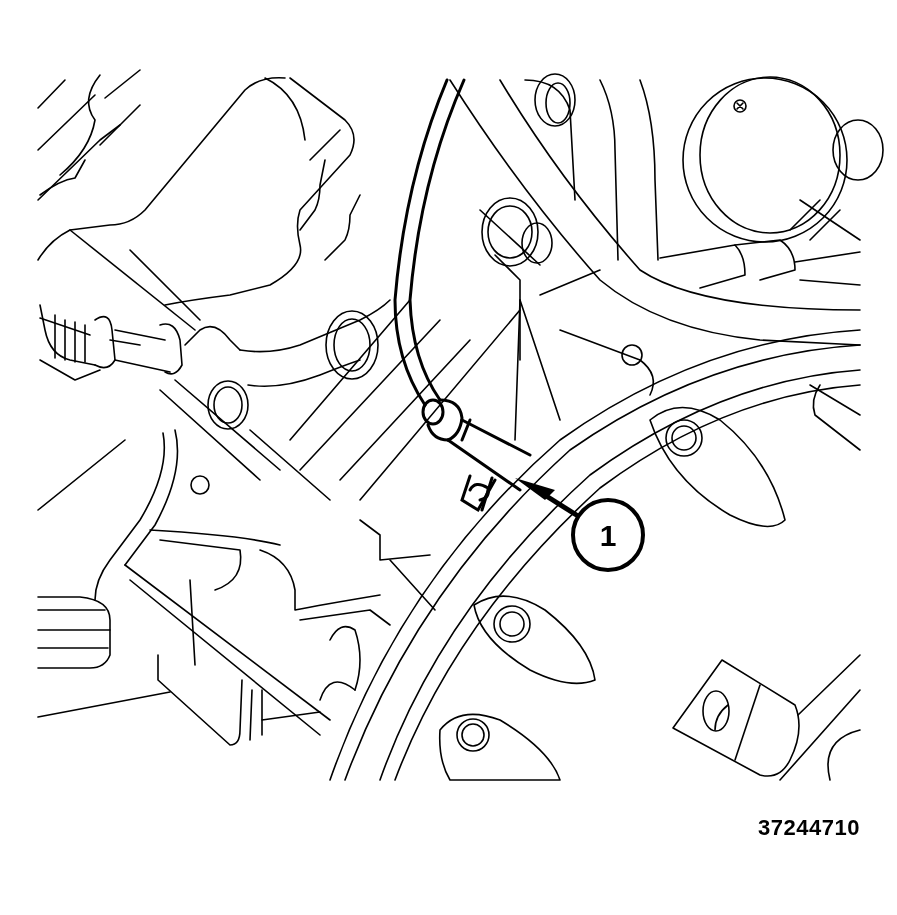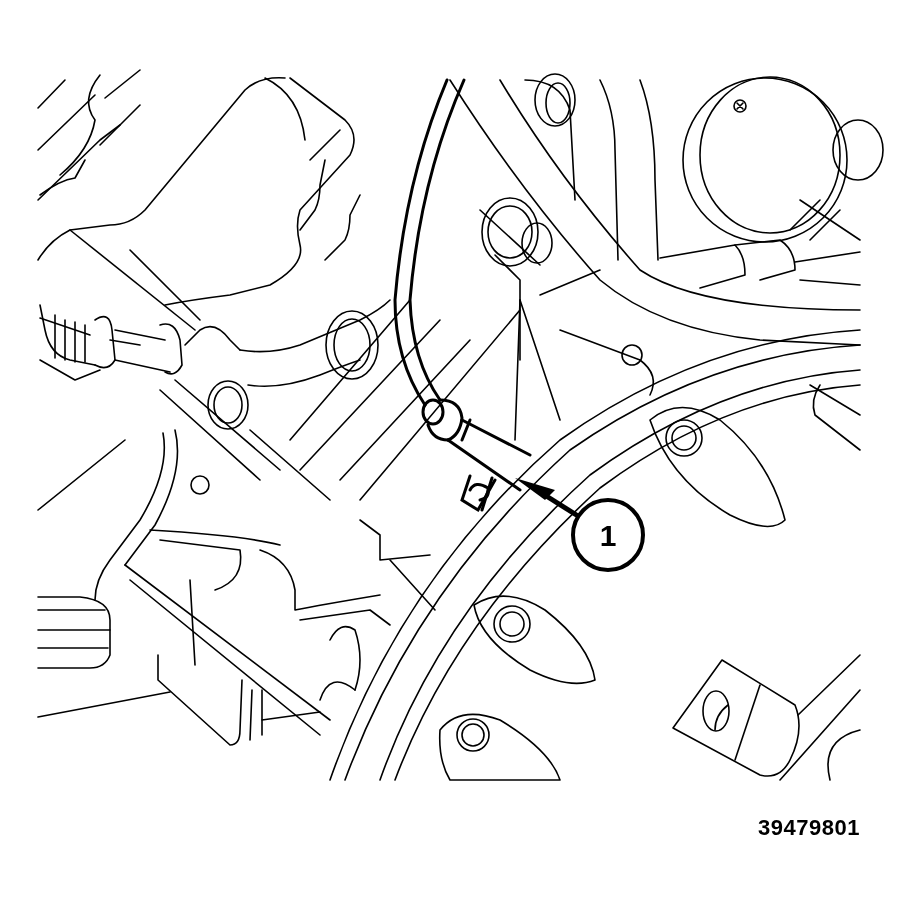--- a/index.html
+++ b/index.html
@@ -170,13 +170,13 @@
 
   <g>
     <path d="M515 478 L555 490 L545 500 Z" fill="#000"></path>
     <path d="M540 492 L578 516" stroke="#000" stroke-width="5" fill="none"></path>
     <circle class="callout-circle" cx="608" cy="535" r="35"></circle>
     <text class="callout-text" x="608" y="546" text-anchor="middle">1</text>
   </g>
 </svg>
 </div>
 
-<div id="figure-id">39479801</div>
+<div id="figure-id">37244710</div>
 
 </body></html>

